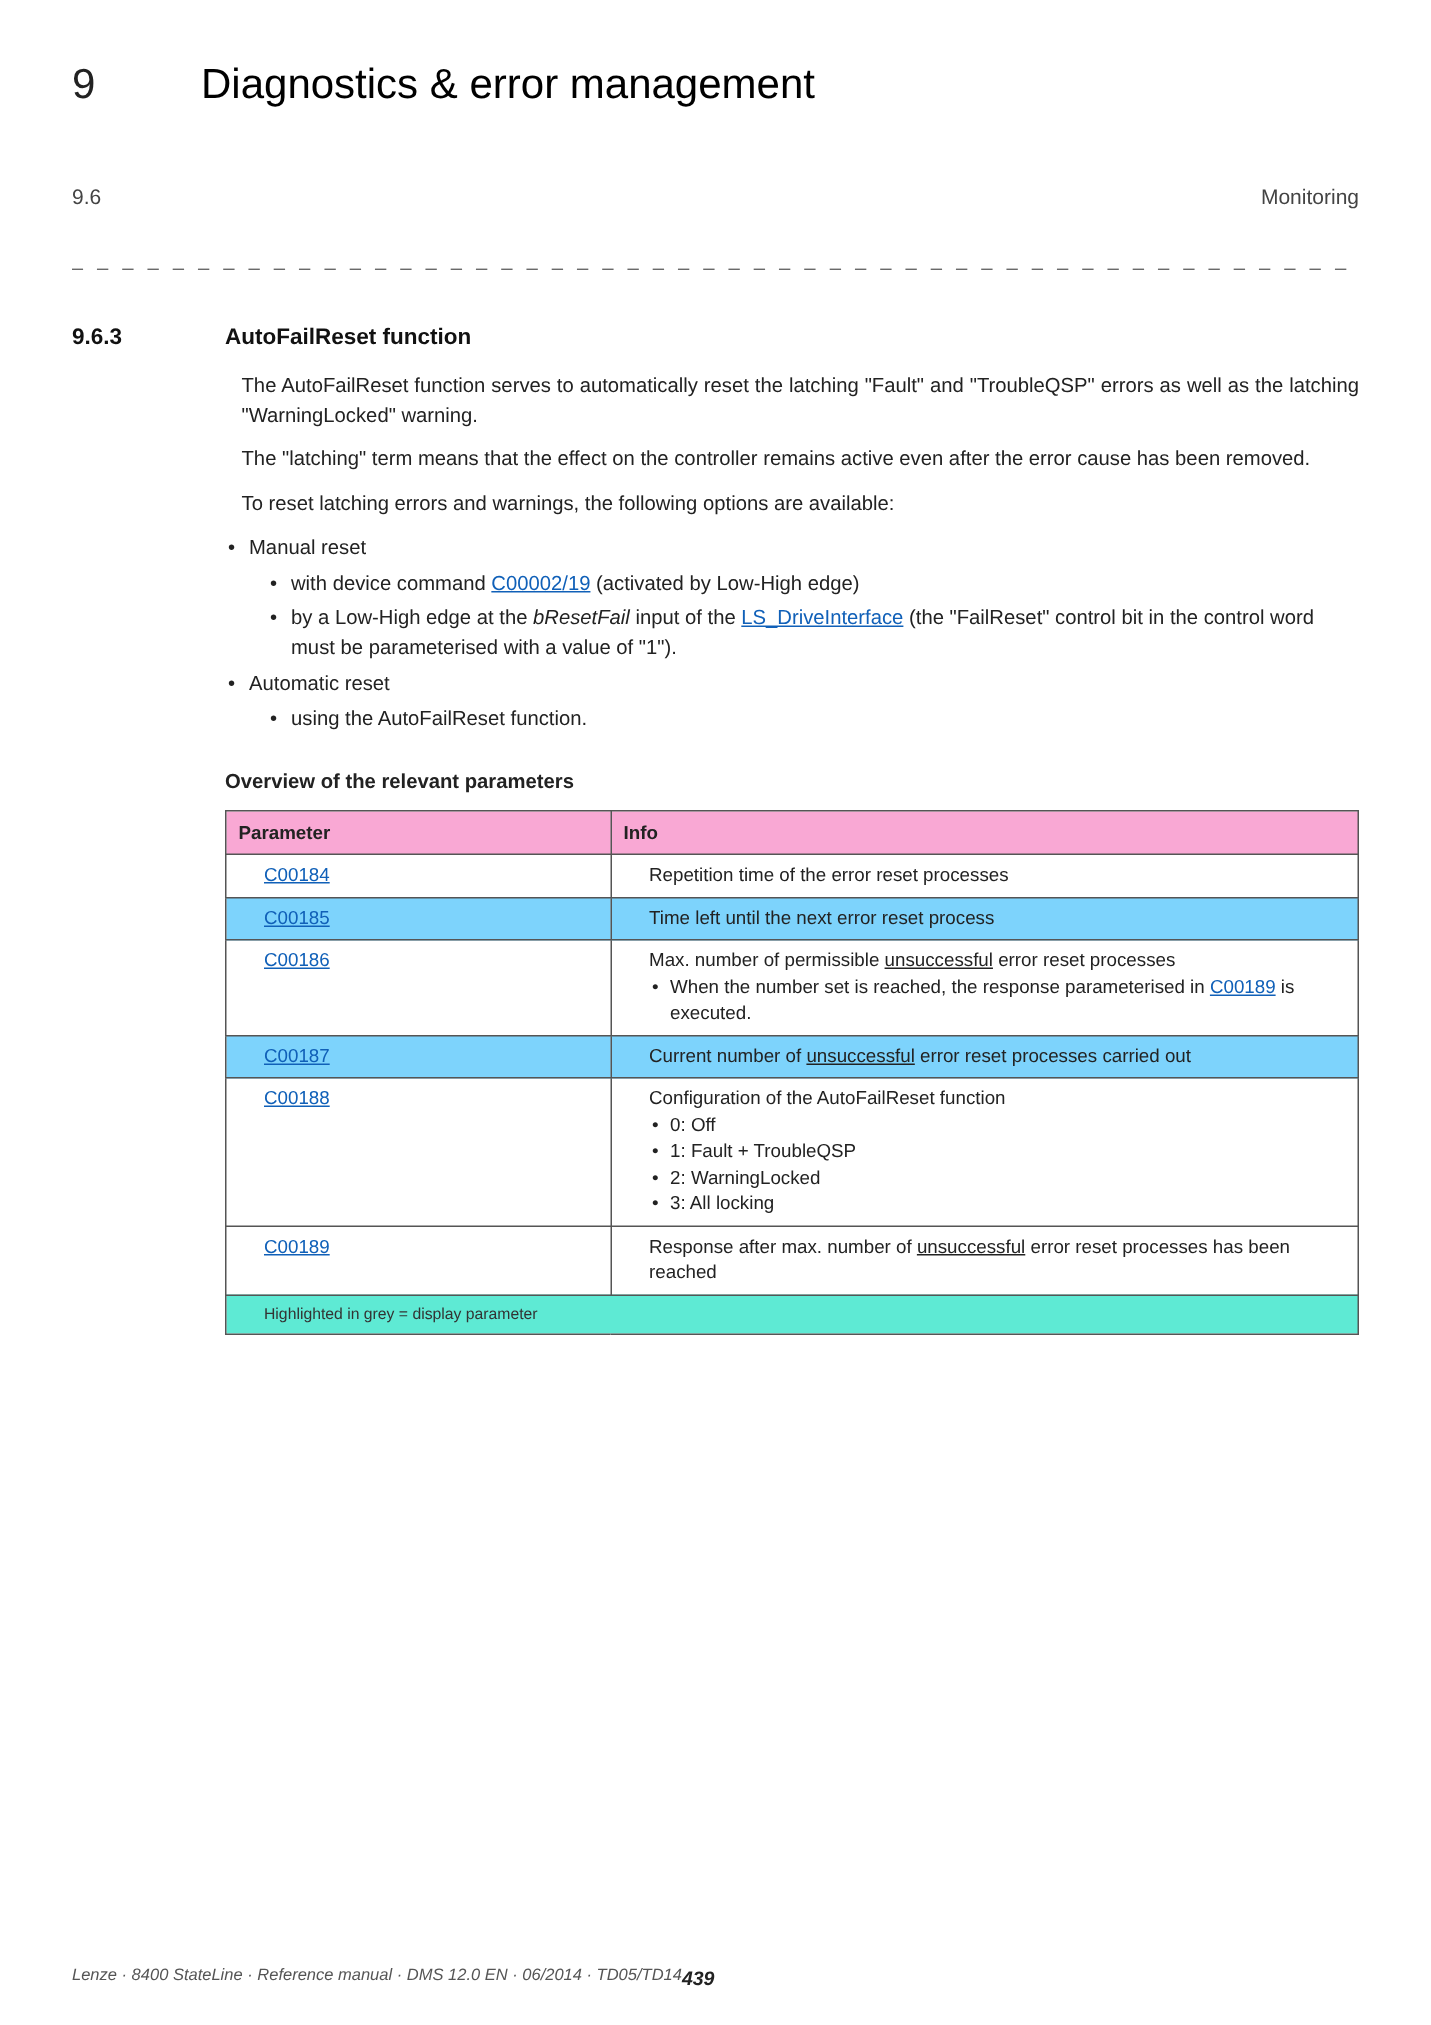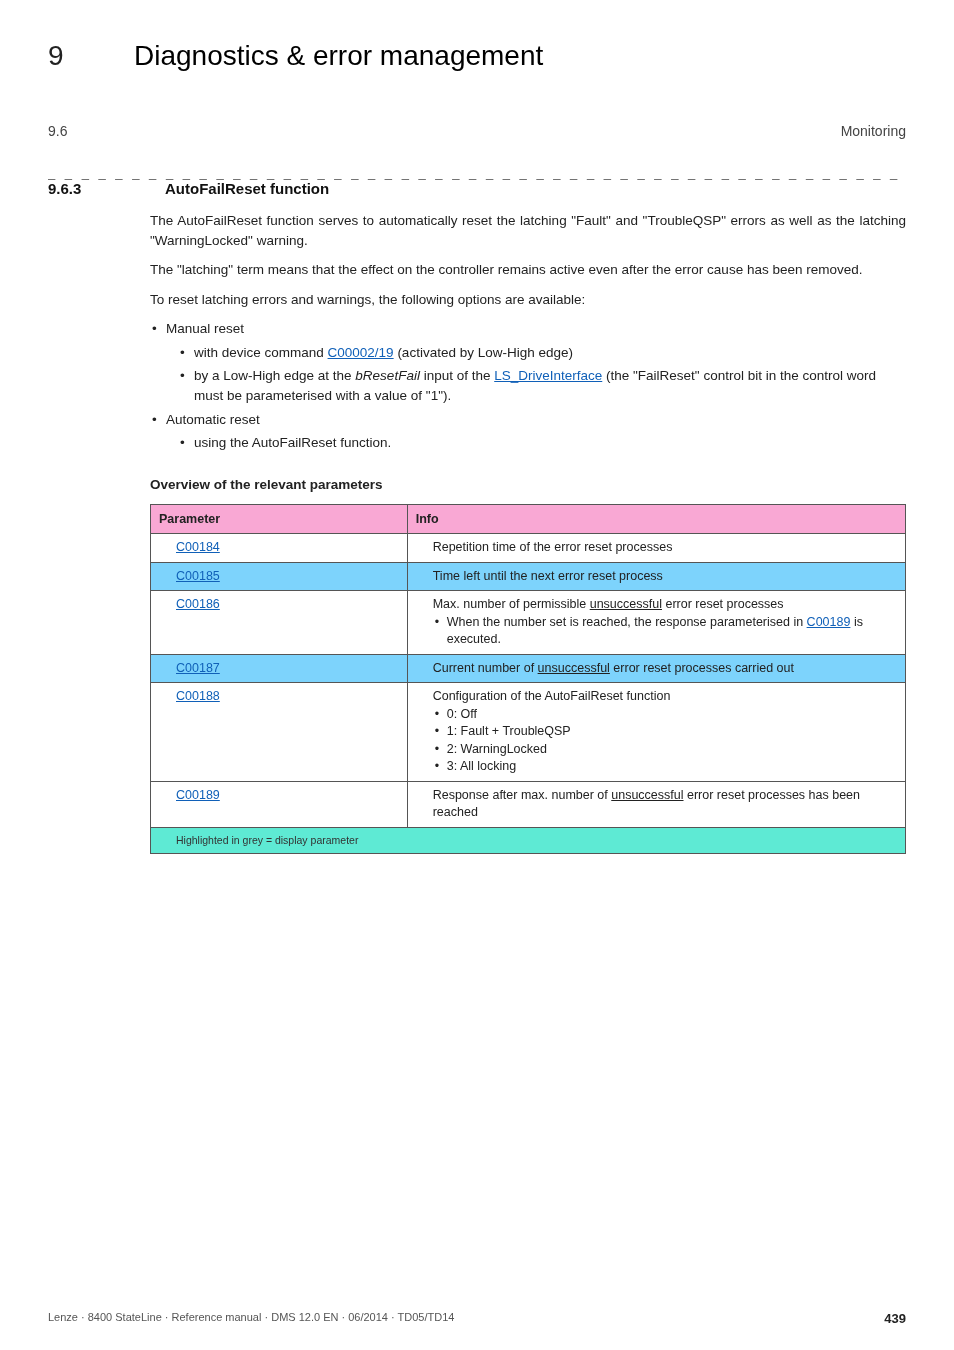--- a/index.html
+++ b/index.html
@@ -53,42 +53,43 @@
     margin-top: 26px;
     font-size: 13px;
     letter-spacing: 3px;
     color: #555;
     white-space: nowrap;
     overflow: hidden;
   }
   .sec-heading {
     display: flex;
     align-items: flex-start;
-    gap: 53px;
+    gap: 38px;
+    margin-top: 36px;
   }
   .sec-num {
     font-size: 15px;
     font-weight: 700;
     color: #111;
     min-width: 64px;
   }
   .sec-title {
     font-size: 15px;
     font-weight: 700;
     color: #111;
   }
   .body-block {
     margin-left: 102px;
     margin-top: 14px;
     font-size: 13.5px;
     line-height: 1.45;
     color: #222;
   }
   .body-block p {
-    margin: 0 0 10px 0;
+    margin: 0 0 10px 11px;
     text-align: justify;
   }
   .bullet-list {
     list-style: none;
     padding: 0;
     margin: 6px 0 0 0;
   }
   .bullet-list > li {
     position: relative;
     padding-left: 16px;
@@ -175,23 +176,23 @@
     top: 0;
   }
   .underline { text-decoration: underline; }
 
   .footer {
     position: absolute;
     bottom: 24px;
     left: 48px;
     right: 48px;
     display: flex;
-    justify-content: space-between;
     font-size: 11px;
     color: #555;
+    font-style: italic;
   }
   .footer .pageno {
     font-size: 13px;
     font-weight: 700;
     color: #222;
   }
 </style>
 </head>
 <body>
 

